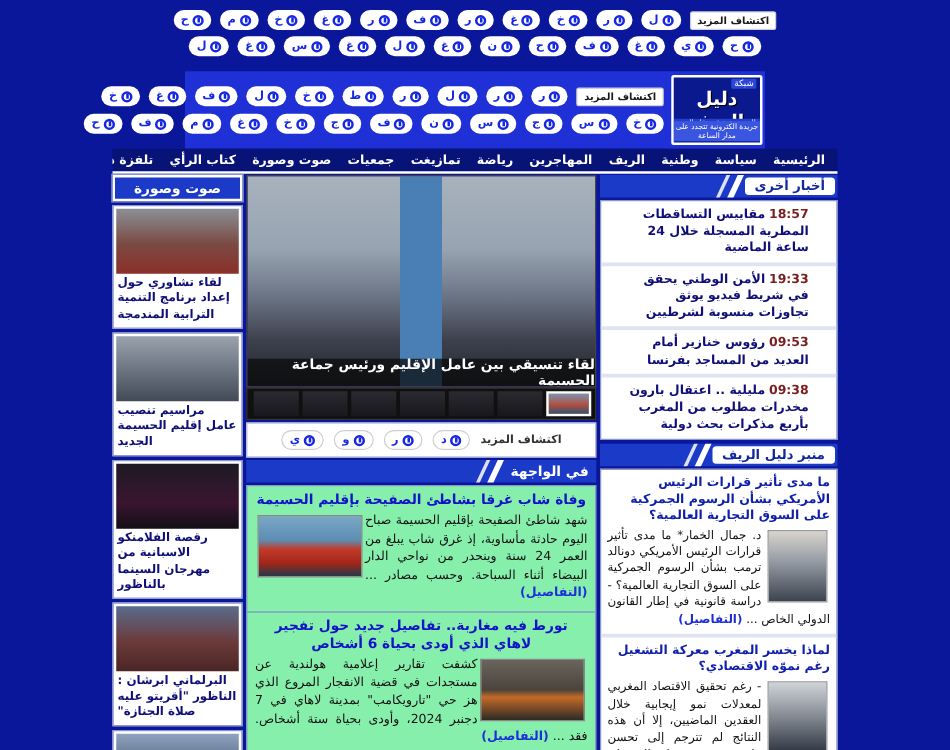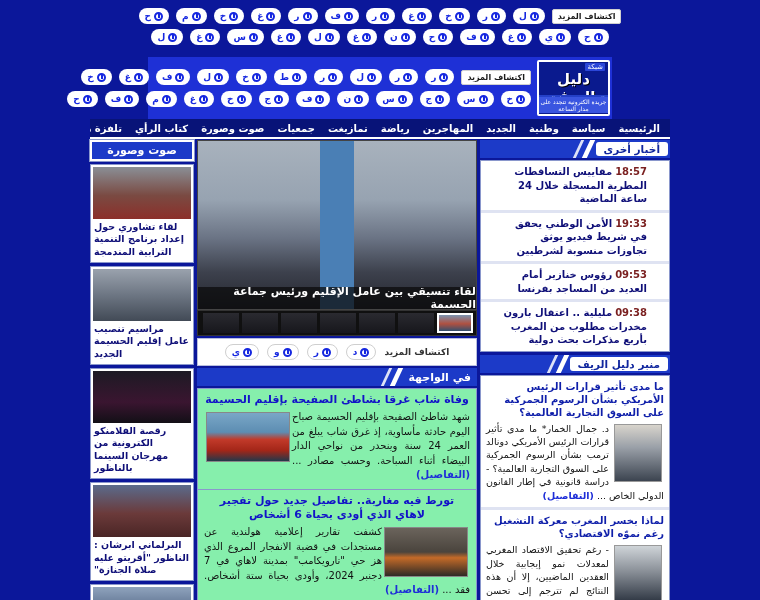--- a/index.html
+++ b/index.html
@@ -307,21 +307,21 @@
           <span class="pl">ح</span>
         </span>
     </div>
   </div>
 </header>
 
 <nav class="nav">
   <a>الرئيسية</a>
   <a>سياسة</a>
   <a>وطنية</a>
-  <a>الجديد</a>
+  <a>الريف</a>
   <a>المهاجرين</a>
   <a>رياضة</a>
   <a>تمازيغت</a>
   <a>جمعيات</a>
   <a>صوت وصورة</a>
   <a>كتاب الرأي</a>
   <a>تلفزة دليل الريف</a>
 </nav>
 
 <div class="content">
@@ -433,21 +433,21 @@
     <div class="m-item">
       <div class="m-img m1"></div>
       <div class="m-cap">لقاء تشاوري حول إعداد برنامج التنمية الترابية المندمجة</div>
     </div>
     <div class="m-item">
       <div class="m-img m2"></div>
       <div class="m-cap">مراسيم تنصيب عامل إقليم الحسيمة الجديد</div>
     </div>
     <div class="m-item">
       <div class="m-img m3"></div>
-      <div class="m-cap">رقصة الفلامنكو الكترونية من مهرجان السينما بالناظور</div>
+      <div class="m-cap">رقصة الفلامنكو الاسبانية من مهرجان السينما بالناظور</div>
     </div>
     <div class="m-item">
       <div class="m-img m4"></div>
       <div class="m-cap">البرلماني ابرشان : الناظور "أقريتو عليه صلاة الجنازة"</div>
     </div>
     <div class="m-item">
       <div class="m-img m5"></div>
 
     </div>
 

